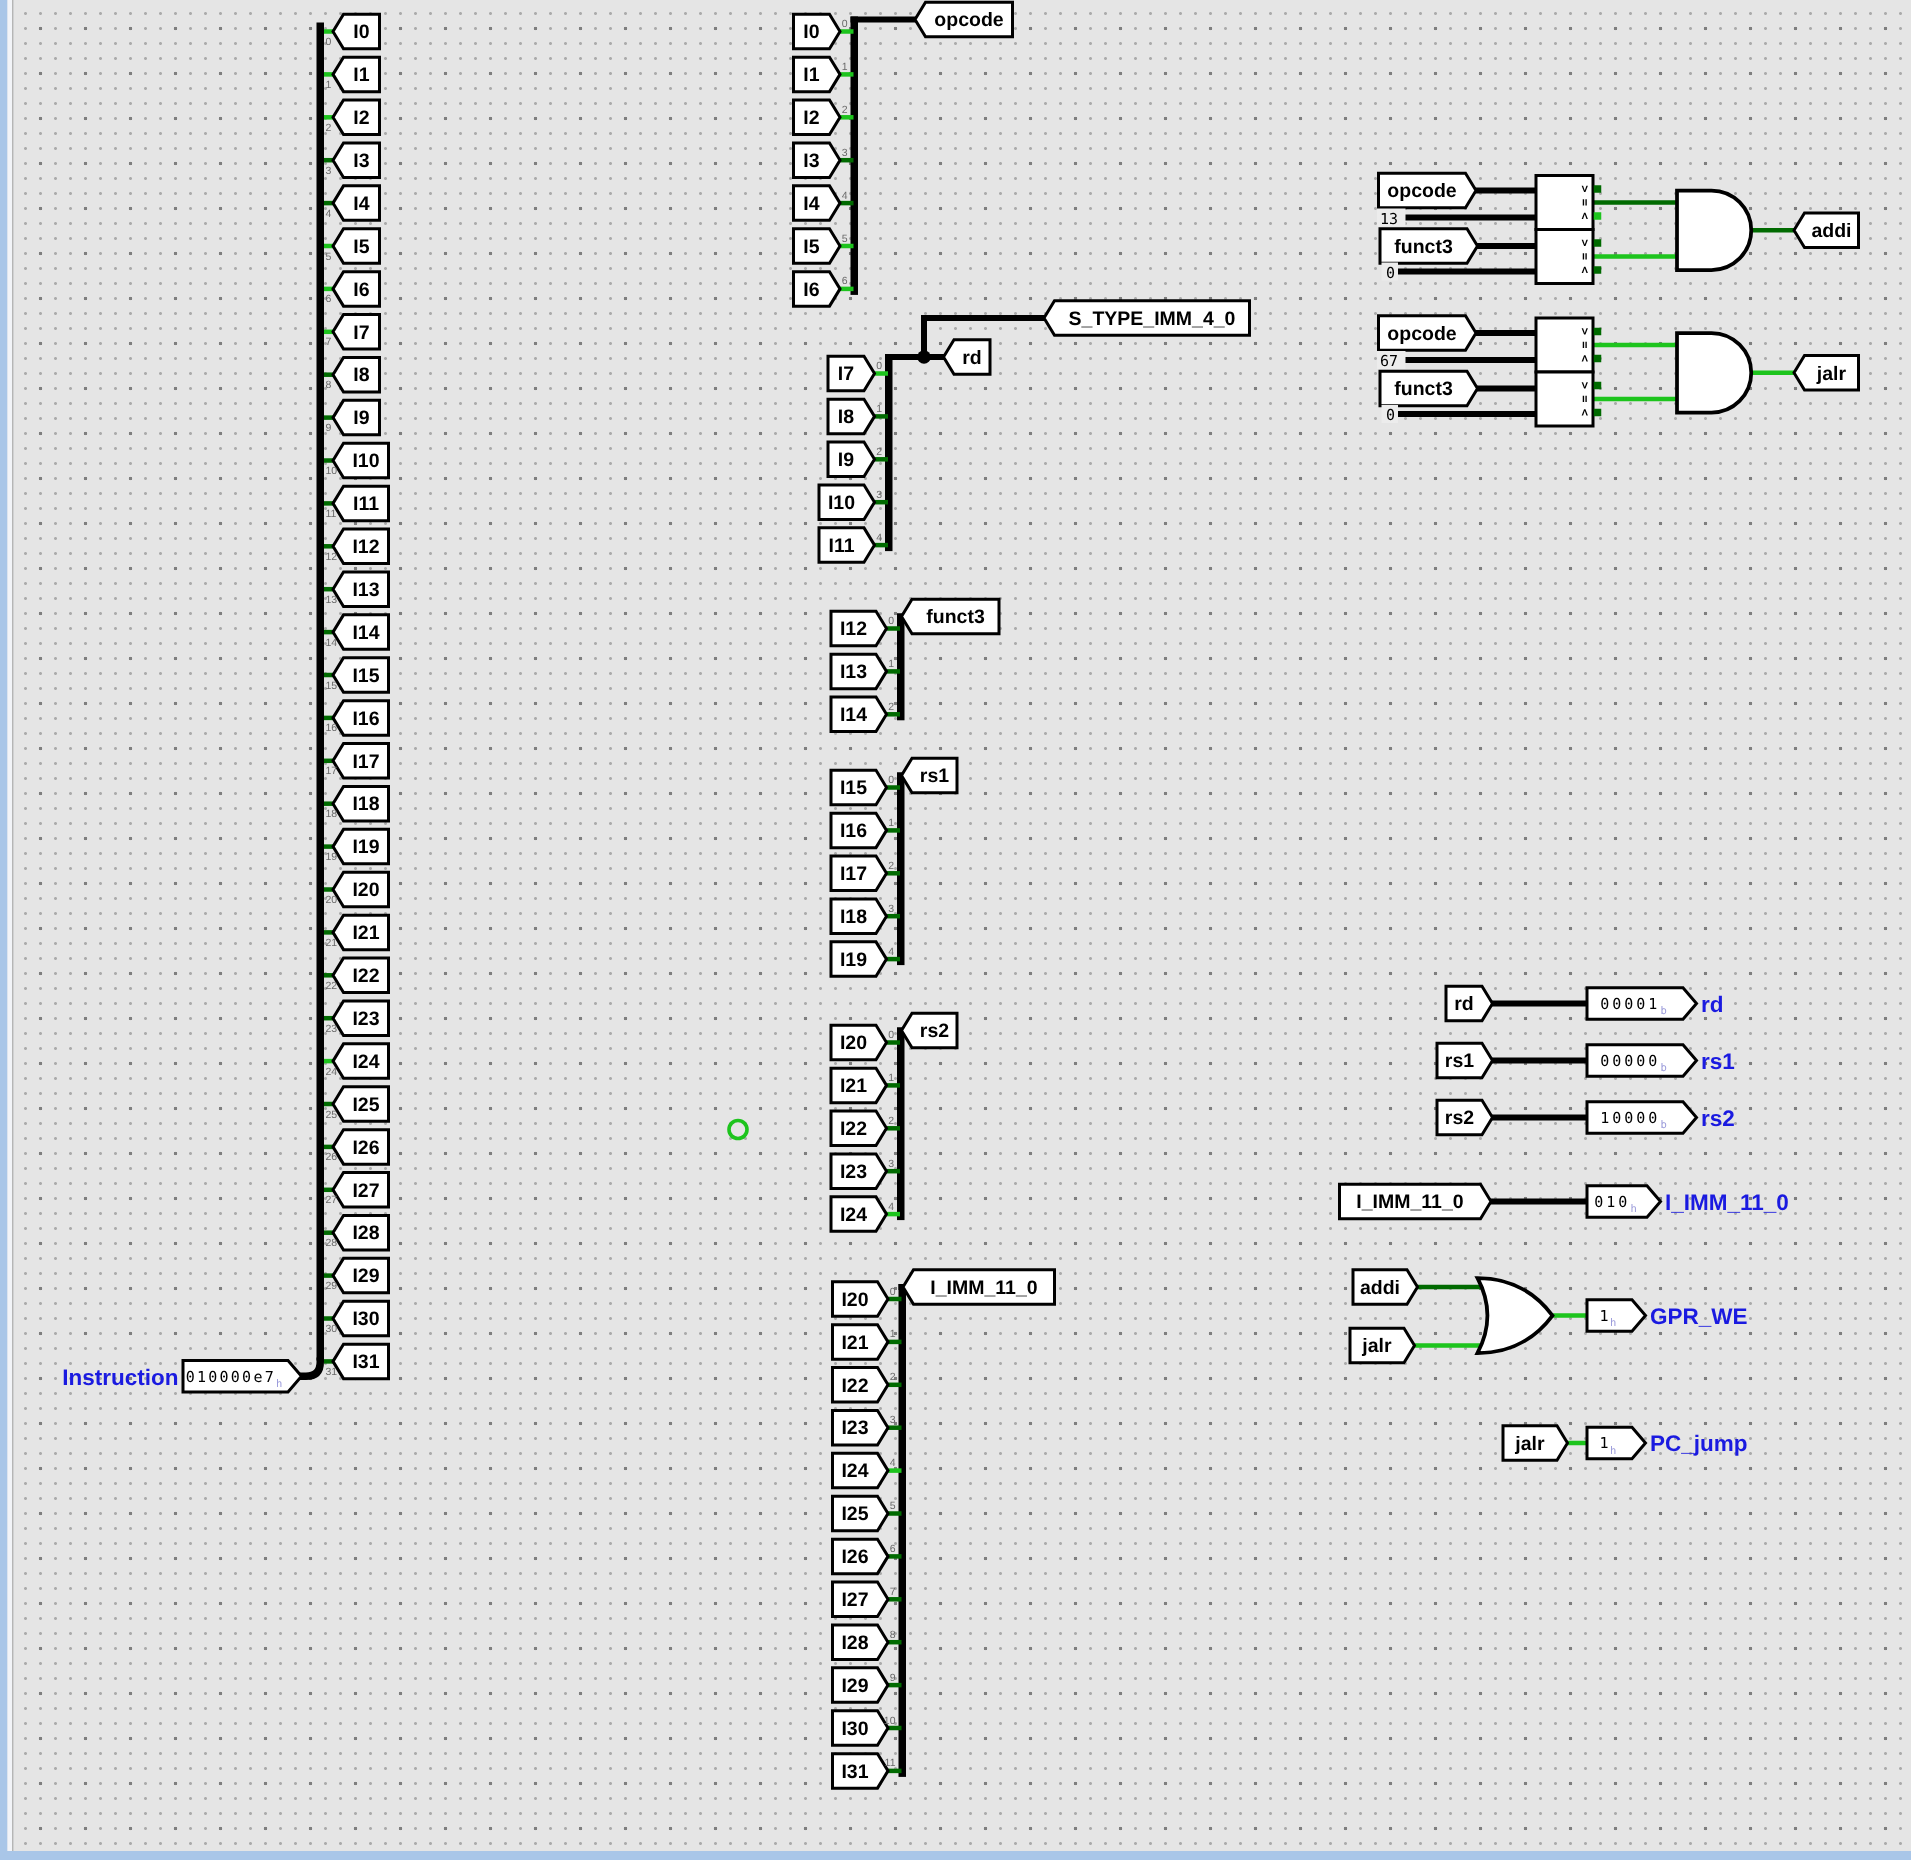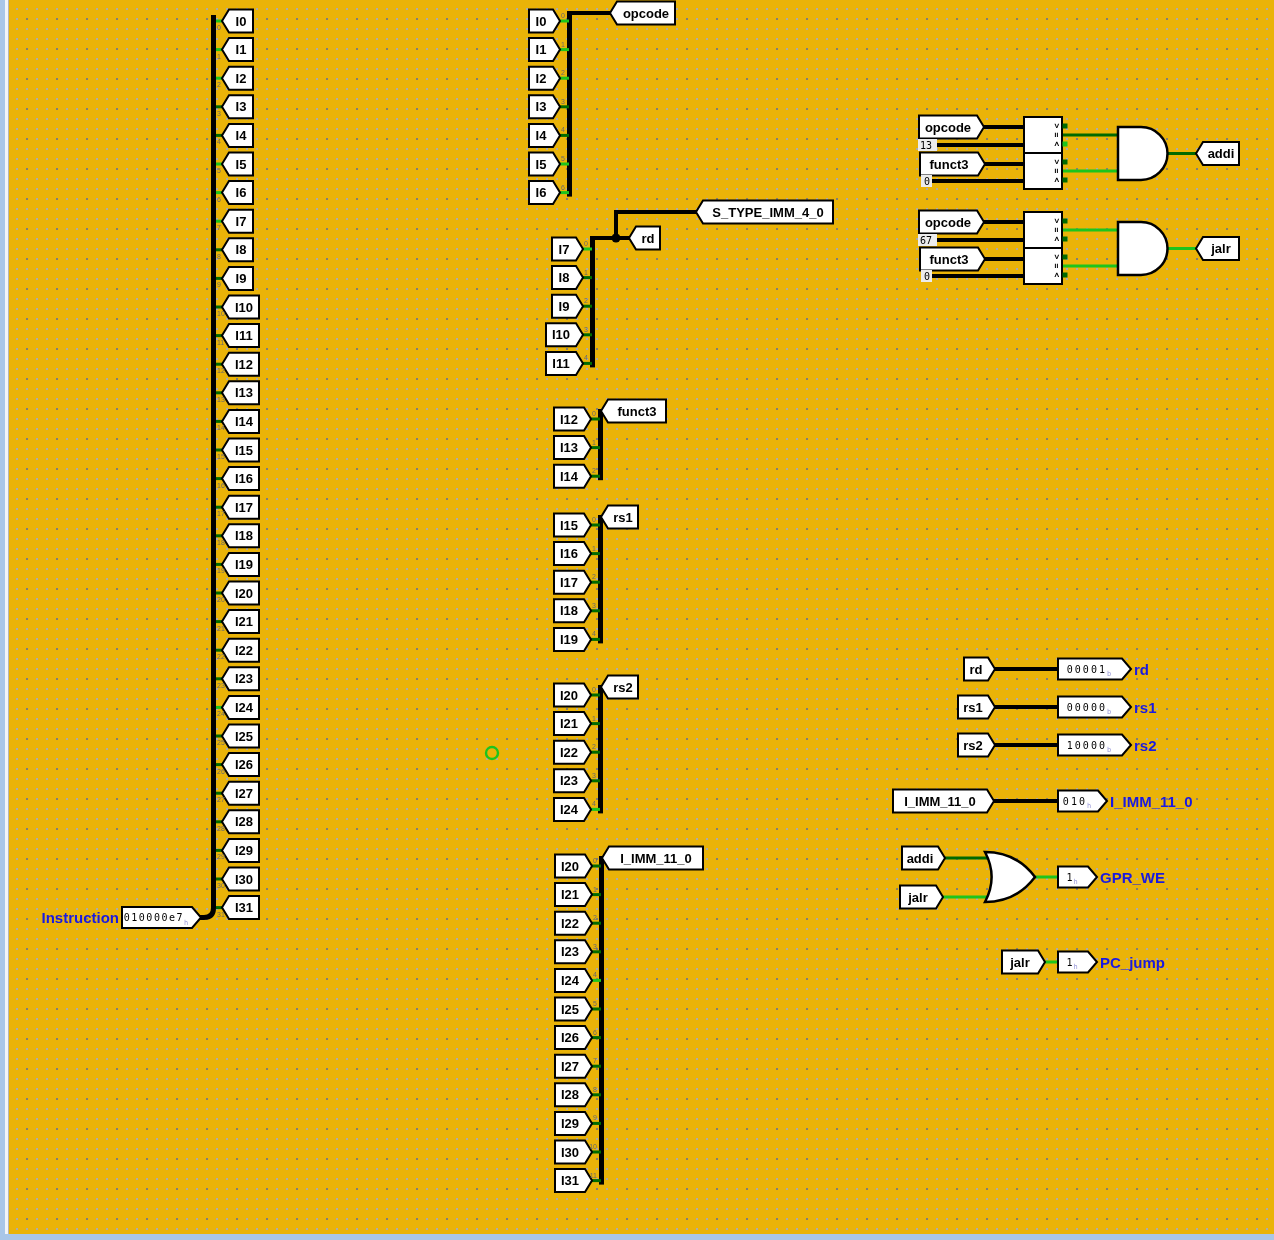--- a/index.html
+++ b/index.html
@@ -1,16 +1,16 @@
 <!DOCTYPE html>
 <html><head>
 <meta charset="utf-8">
 <style>
   html,body{margin:0;padding:0;background:#fff;}
-  #stage{position:relative;width:1274px;height:1240px;overflow:hidden;background:#eab308;
+  #stage{position:relative;width:1274px;height:1240px;overflow:hidden;background:#e5e5e5;
          font-family:"Liberation Sans",sans-serif;}
   #grid{position:absolute;left:9px;top:0;right:0;bottom:0;
         background-image:
           radial-gradient(circle,#7e7e7e 1.1px,transparent 1.35px),
           radial-gradient(circle,#ababab 0.85px,transparent 1.05px);
         background-size:30px 30px,10px 10px;
         background-position:3px 4px,3px 4px;}
   #edge-left{position:absolute;left:0;top:0;width:5px;height:100%;}
   #edge-left2{position:absolute;left:5px;top:0;width:3px;height:100%;background:#f2f4f8;border-right:1px solid #b5b5b5;}
   #edge-bottom{position:absolute;left:0;bottom:0;width:100%;height:6px;}

